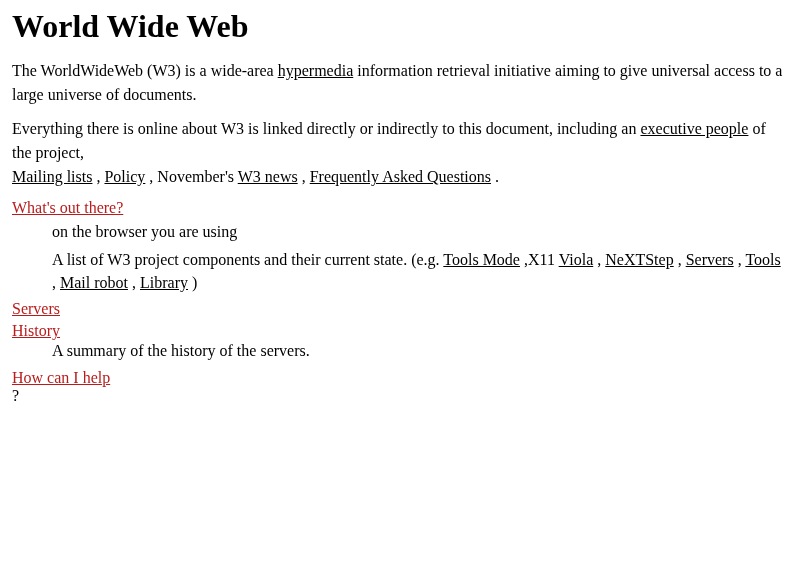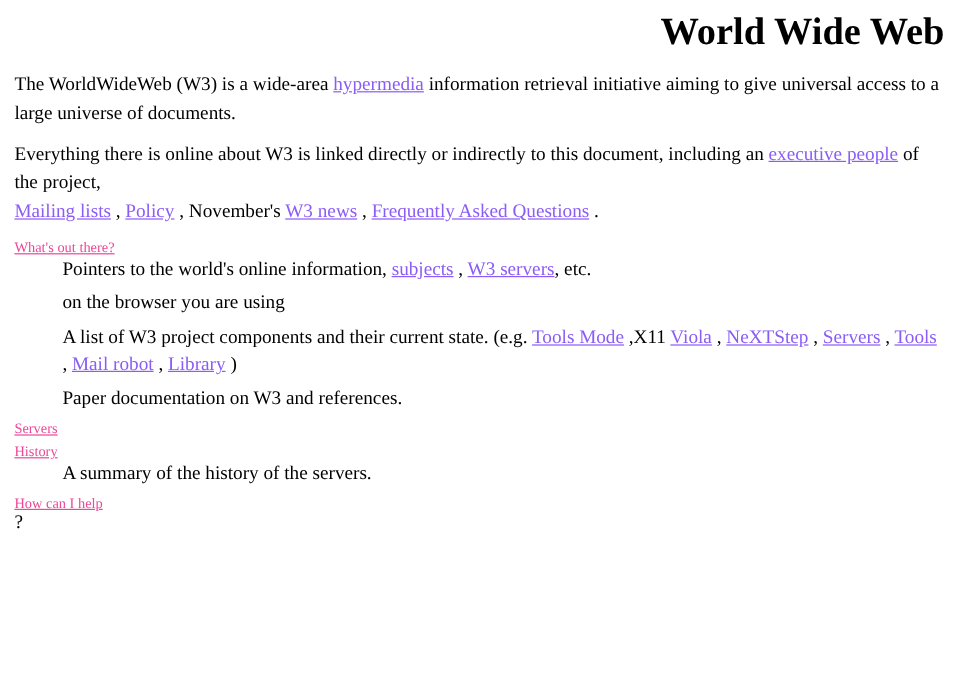--- a/index.html
+++ b/index.html
@@ -12,38 +12,37 @@
       font-size: 16px;
       color: #000000;
       background: #ffffff;
       padding: 8px 12px;
       max-width: 799px;
     }
     h1 {
       font-size: 32px;
       font-weight: bold;
       margin-bottom: 14px;
-      text-align: right;
     }
     p {
       margin-bottom: 10px;
       line-height: 1.4;
     }
     a {
-      color: #8b5cf6;
+      color: #000000;
       text-decoration: underline;
     }
     .section {
       margin-bottom: 4px;
     }
     .section-link {
       display: block;
-      color: #ec4899;
+      color: #b91c1c;
       text-decoration: underline;
-      font-size: 12px;
+      font-size: 16px;
     }
     .section-desc {
       display: block;
       margin-left: 40px;
       line-height: 1.4;
       margin-bottom: 6px;
     }
     .intro-para {
       margin-bottom: 10px;
       line-height: 1.5;
@@ -59,30 +58,28 @@
 </p>
 
 <p class="intro-para">
   <span>Everything there is online about W3 is linked directly or indirectly to this document, including an </span><a href="#executive-summary">executive people</a><span> of the project,</span><br>
   <a href="#mailing-lists">Mailing lists</a><span> , </span><a href="#policy">Policy</a><span> , November's </span><a href="#w3-news">W3 news</a><span> , </span><a href="#faq">Frequently Asked Questions</a><span> .</span>
 </p>
 
 <div id="sections-container">
     <div class="section">
       <a href="#whats-out-there" class="section-link">What's out there?</a>
-      <span class="section-desc">Pointers to the world's online information, <a href="#subjects">subjects</a> , <a href="#w3-servers">W3 servers</a>, etc.</span>
     </div>
     <div class="section">
       <span class="section-desc">on the browser you are using</span>
     </div>
     <div class="section">
       <span class="section-desc">A list of W3 project components and their current state. (e.g. <a href="#line-mode">Tools Mode</a> ,X11 <a href="#viola">Viola</a> , <a href="#nextstep">NeXTStep</a> , <a href="#servers">Servers</a> , <a href="#tools">Tools</a> , <a href="#mail-robot">Mail robot</a> , <a href="#library">Library</a> )</span>
     </div>
     <div class="section">
-      <span class="section-desc">Paper documentation on W3 and references.</span>
     </div>
     <div class="section">
       <a href="#people" class="section-link">Servers</a>
     </div>
     <div class="section">
       <a href="#history" class="section-link">History</a>
       <span class="section-desc">A summary of the history of the servers.</span>
     </div>
     <div class="section"><a href="#how-can-i-help" class="section-link">How can I help</a> ?</div>
   </div>

